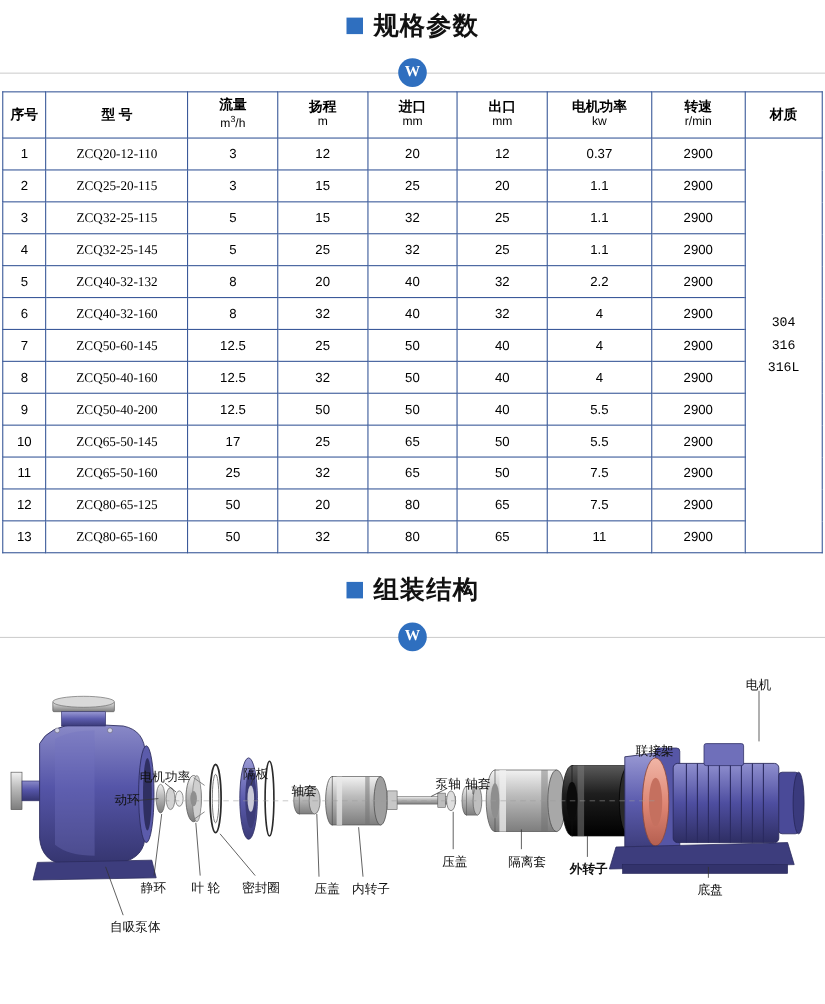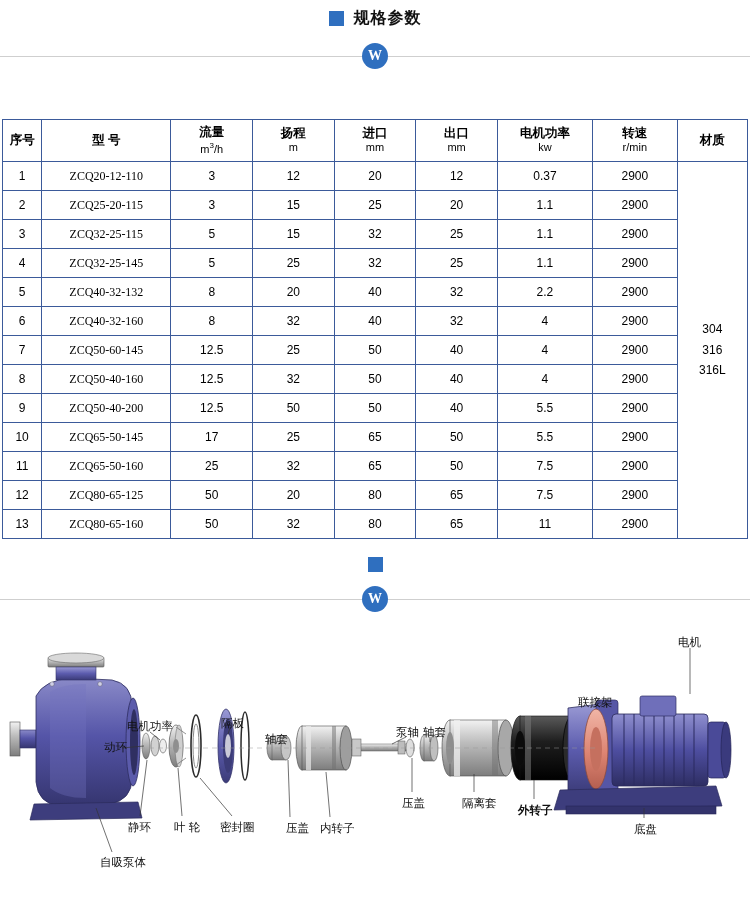--- a/index.html
+++ b/index.html
@@ -23,21 +23,21 @@
     justify-content: center;
     gap: 10px;
     padding-top: 8px;
   }
   .sq-marker {
     width: 15px; height: 15px;
     background: #2f6fbf;
     display: inline-block;
   }
   .section-title {
-    font-size: 16px;
+    font-size: 23px;
     font-weight: bold;
     letter-spacing: 1px;
     color: #111;
   }
 
   
   .divider-wrap {
     position: relative;
     height: 34px;
     margin-top: 10px;
@@ -61,21 +61,20 @@
     font-weight: bold;
     display: flex;
     align-items: center;
     justify-content: center;
     font-family: "Liberation Serif", serif;
   }
 
   
   .table-wrap {
     padding: 0 2px;
-    margin-top: 46px;
   }
   table.spec {
     border-collapse: collapse;
     width: 746px;
     margin: 0 auto;
     font-size: 12px;
   }
   table.spec th, table.spec td {
     border: 1px solid #3b5a9a;
     text-align: center;
@@ -99,21 +98,21 @@
     height: 29px;
     font-size: 12px;
   }
   .col-no { width: 38px; }
   .col-model { width: 125px; font-family: "Liberation Serif", serif; font-size: 12.5px; }
   .col-num { width: 79px; }
   .col-power { width: 92px; }
   .col-speed { width: 82px; }
   .col-mat { width: 68px; }
   .mat-cell {
-    font-family: Liberation Sans, sans-serif;
+    font-family: Liberation Mono, monospace;
     font-size: 13px;
     line-height: 1.7;
     font-weight: bold;
   }
   .sup { font-size: 8px; vertical-align: super; }
 
   
   .diagram {
     position: relative;
     width: 599px;
@@ -315,20 +314,21 @@
         <td>65</td>
         <td>11</td>
         <td>2900</td>
       </tr>
     </tbody>
   </table>
 </div>
 
 <div class="section-head" style="padding-top:18px;">
   <span class="sq-marker"></span>
+  <span class="section-title">组装结构</span>
 </div>
 
 <div class="divider-wrap">
   <div class="divider-line"></div>
   <div class="w-badge">W</div>
 </div>
 
 <div class="diagram">
   <svg width="750" height="305" viewBox="0 0 750 305">
     <defs>

